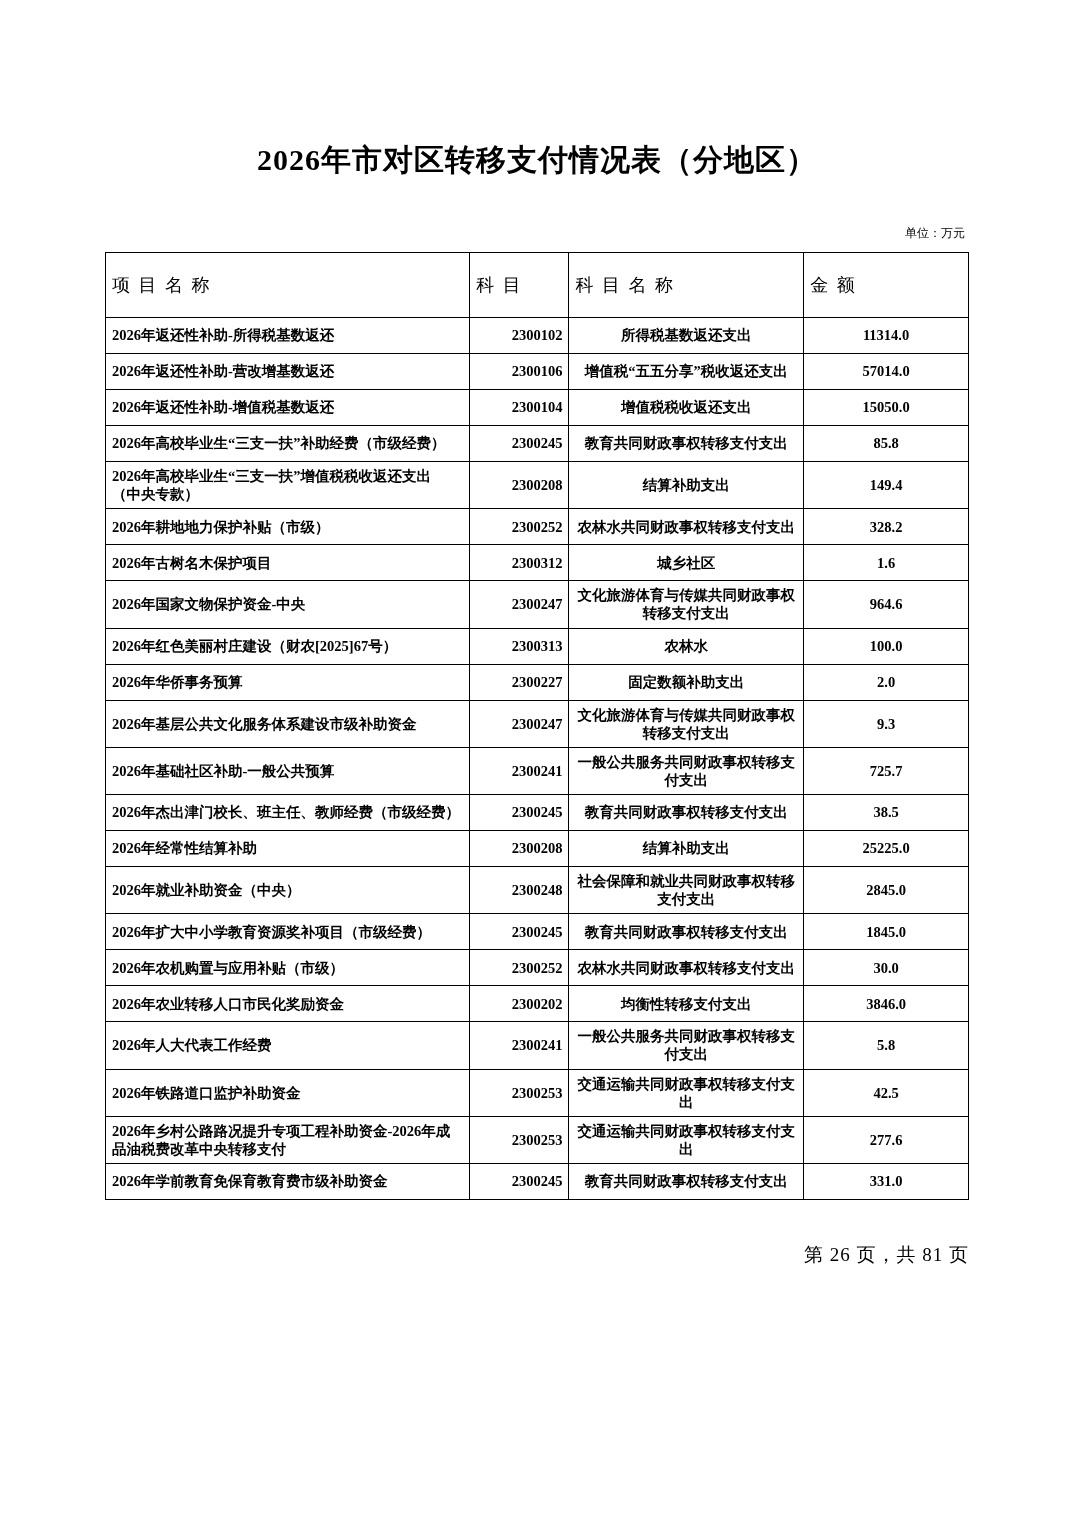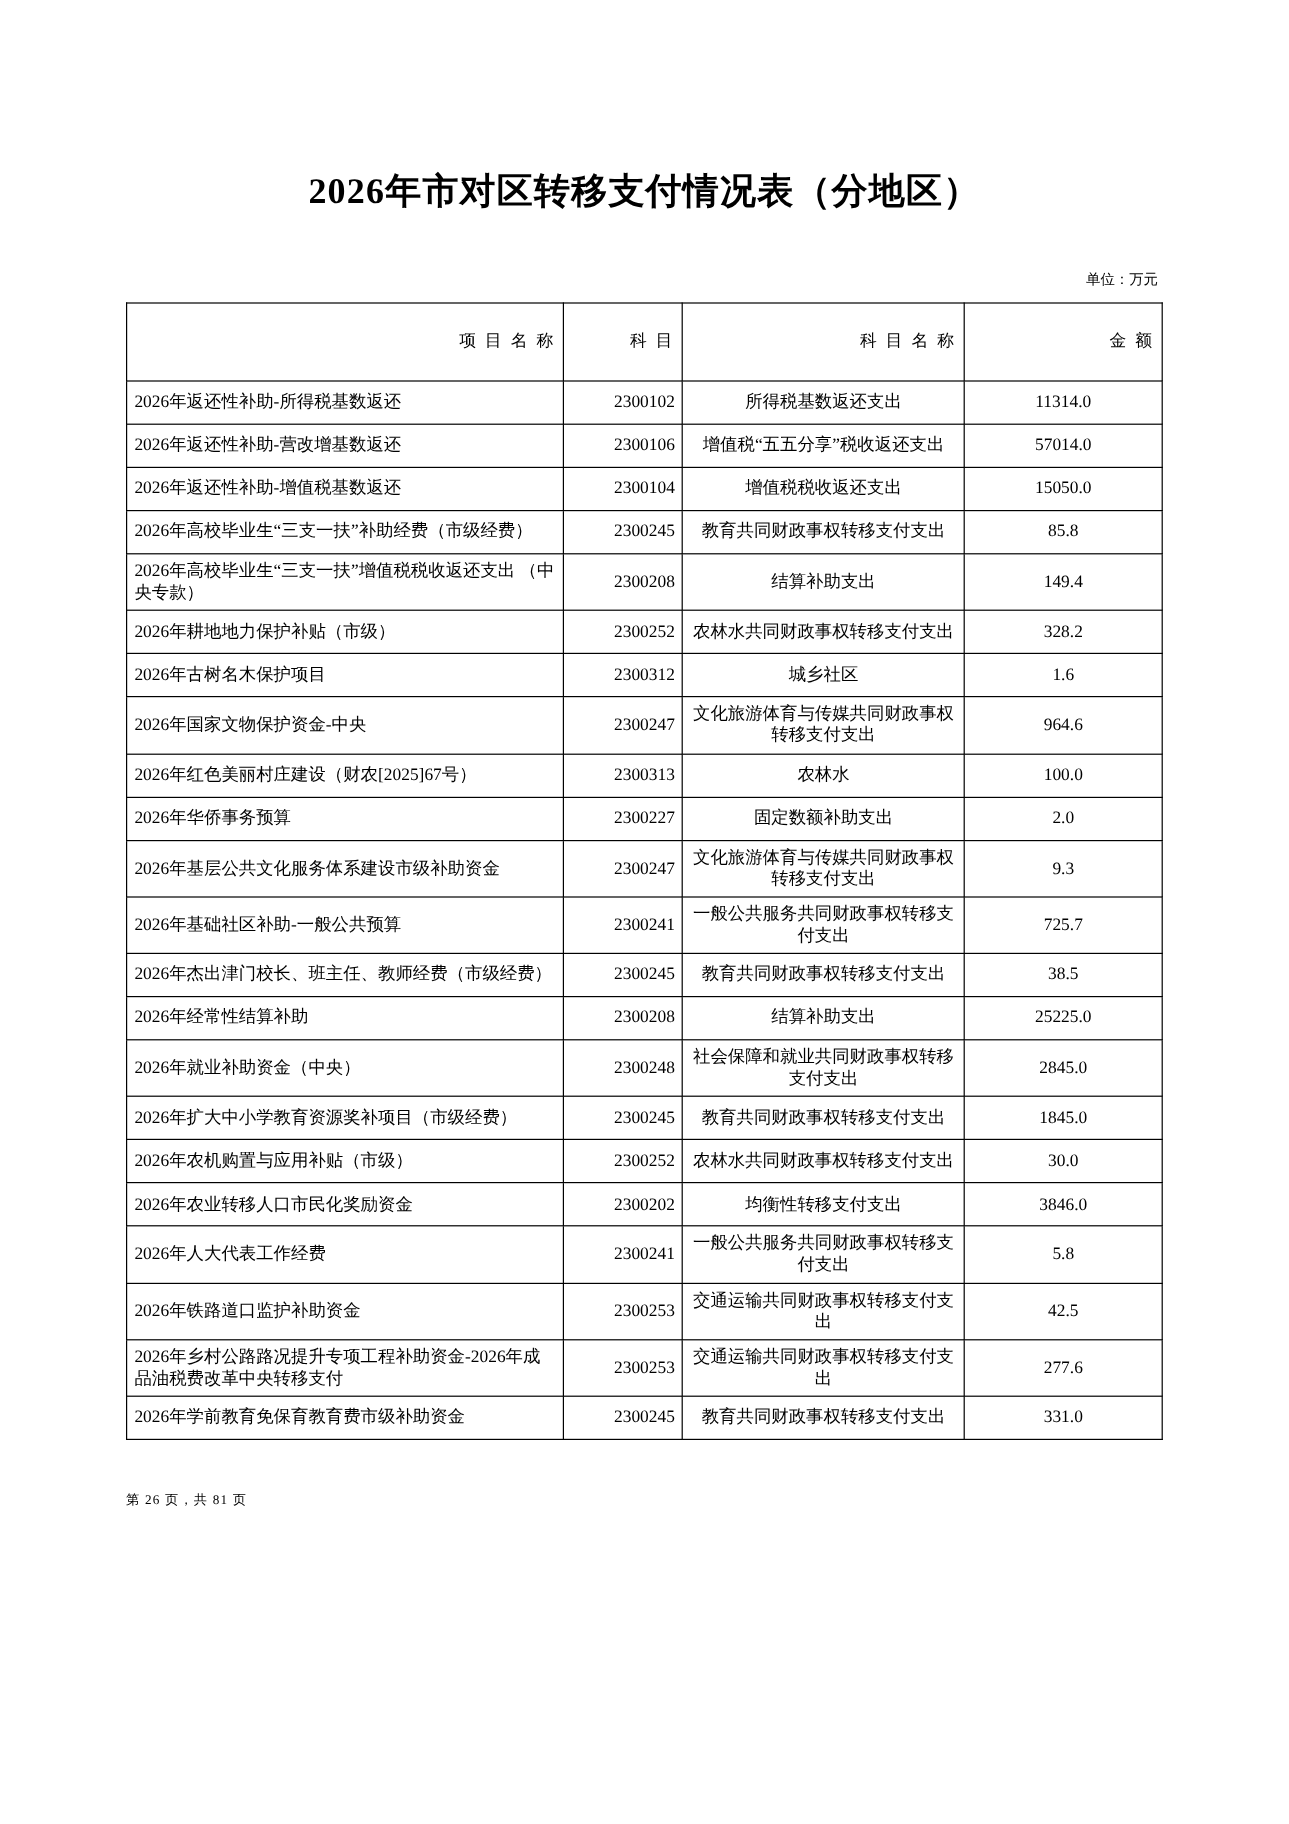--- a/index.html
+++ b/index.html
@@ -44,40 +44,40 @@
   table.main-table td, table.main-table th {
     border: 1px solid #000000;
     font-size: 14.5px;
     line-height: 1.25;
     padding: 5px 6px;
     vertical-align: middle;
     word-wrap: break-word;
   }
   table.main-table thead th {
     font-weight: normal;
-    font-size: 14px;
-    text-align: right;
+    font-size: 18px;
+    text-align: left;
     height: 54px;
     letter-spacing: 2px;
   }
   col.c-name { width: 42.2%; }
   col.c-code { width: 11.5%; }
   col.c-codename { width: 27.2%; }
   col.c-amount { width: 19.1%; }
 
   td.name { text-align: left; }
   td.code { text-align: right; }
   td.codename { text-align: center; }
   td.amount { text-align: center; padding-right: 10px; }
 
-  tbody tr { height: 36px; }
+  tbody tr { height: 36px; font-weight: bold; }
 
   .footer {
-    text-align: left;
-    font-size: 11px;
+    text-align: right;
+    font-size: 19px;
     padding-top: 42px;
     padding-bottom: 30px;
     letter-spacing: 1px;
   }
 </style>
 </head>
 <body>
 
 <div class="page">
 

